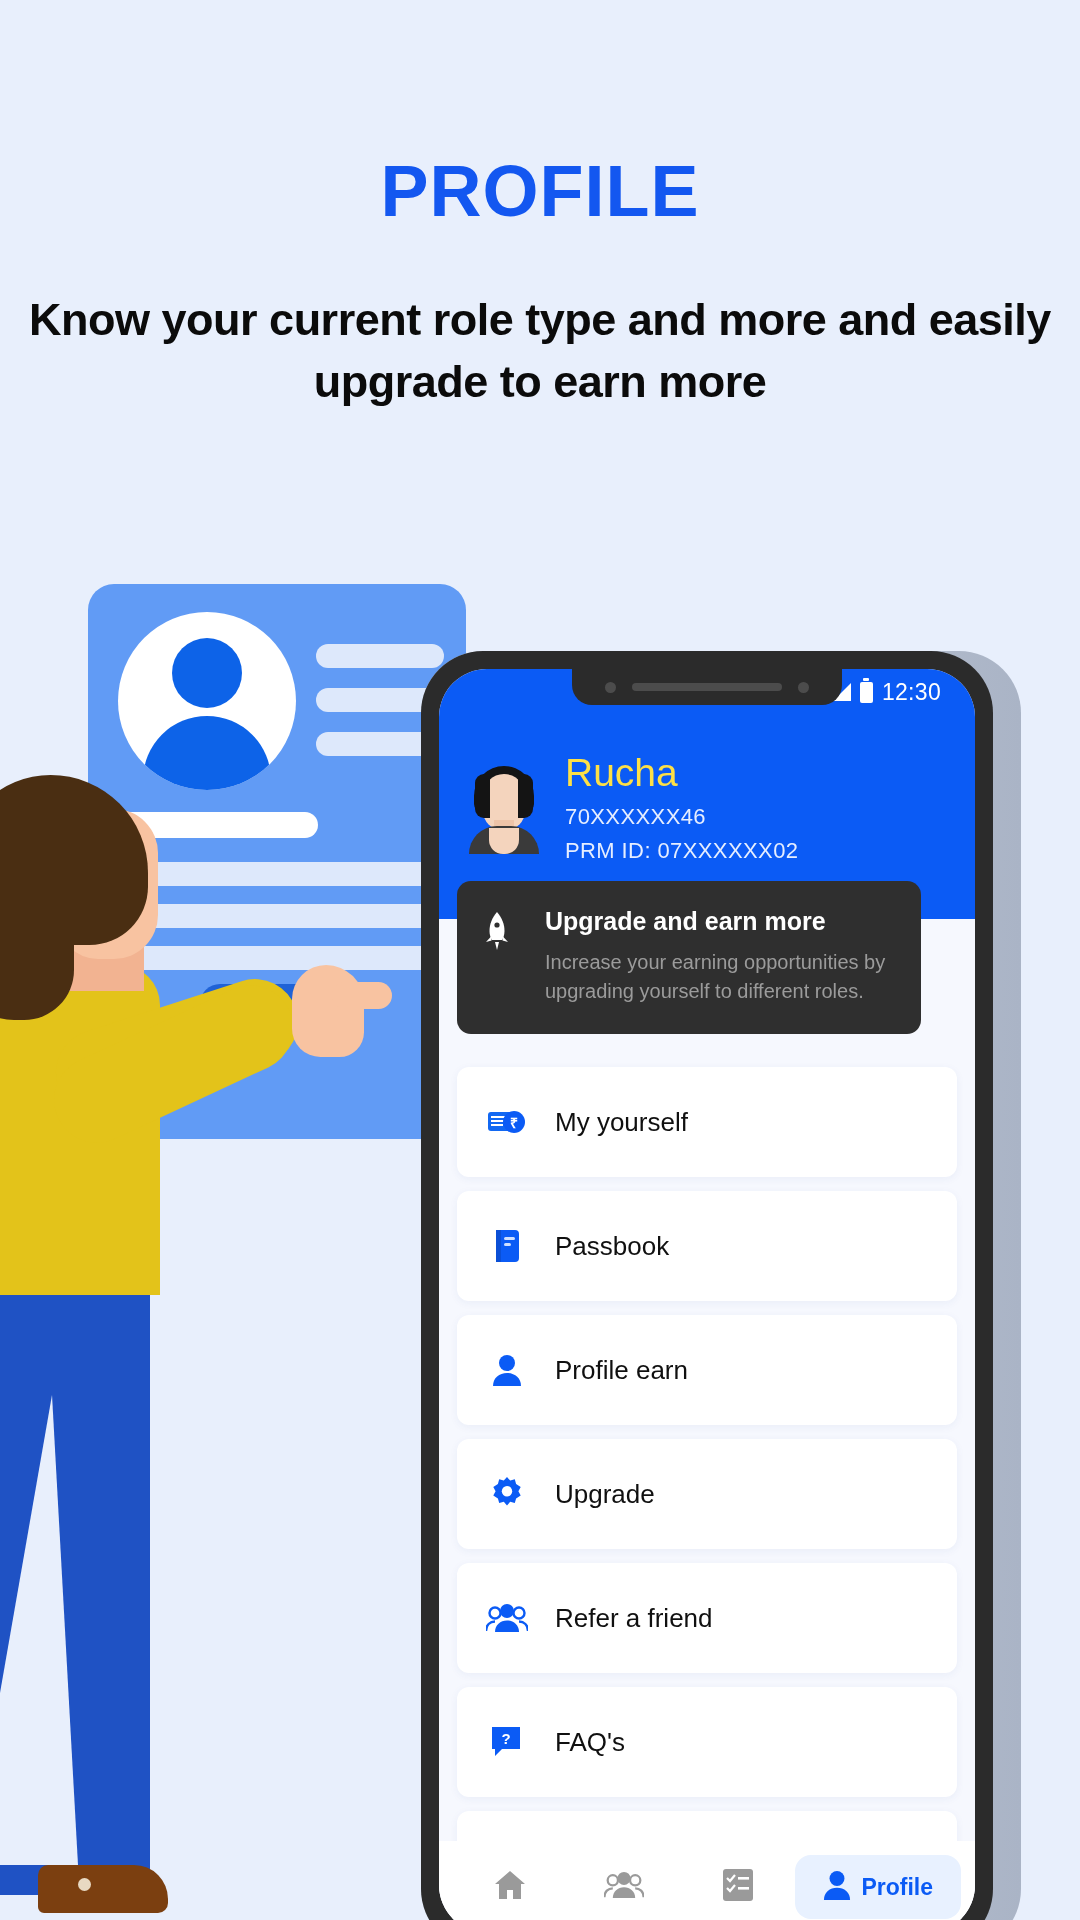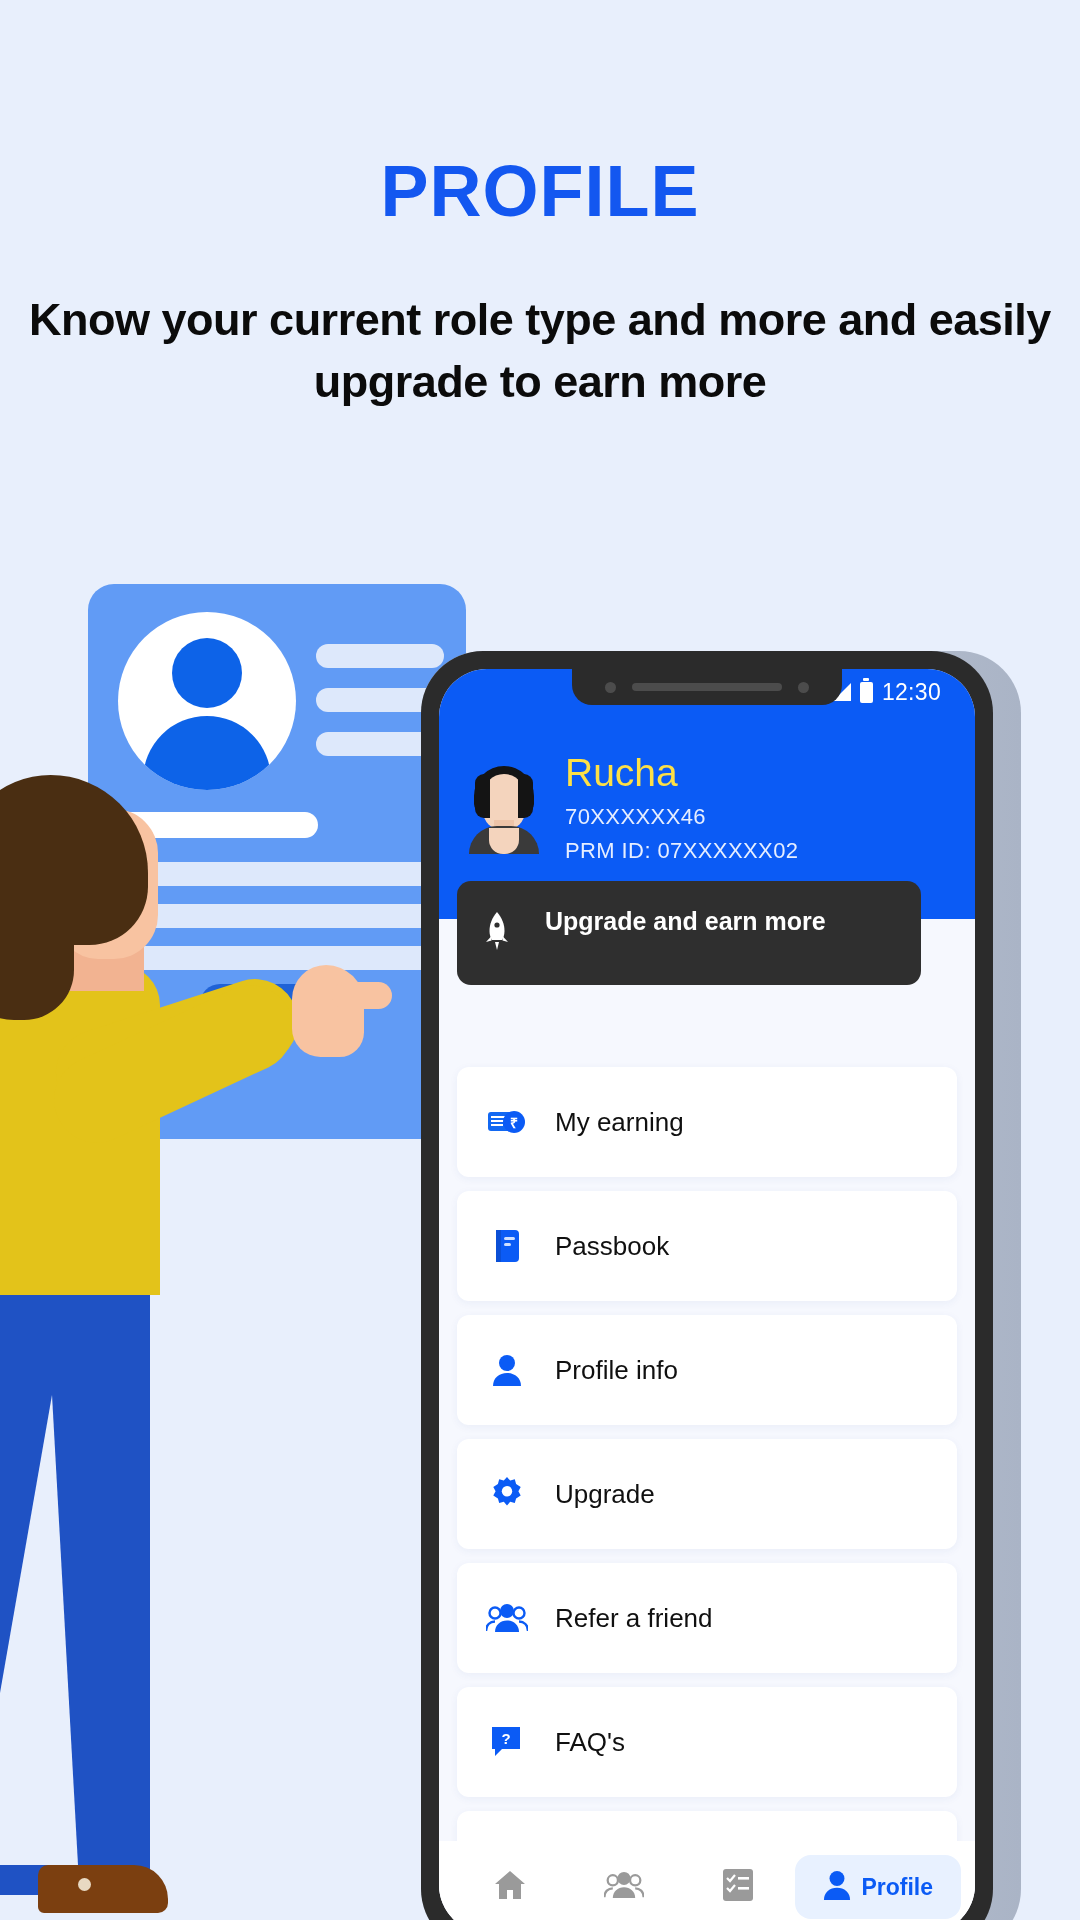--- a/index.html
+++ b/index.html
@@ -323,21 +323,21 @@
           <span class="menu-icon">
             <svg width="40" height="32" viewBox="0 0 40 32">
               <rect x="1" y="6" width="26" height="19" rx="3" fill="#1268f2"></rect>
               <rect x="4" y="10" width="16" height="2" fill="#fff"></rect>
               <rect x="4" y="14" width="16" height="2" fill="#fff"></rect>
               <rect x="4" y="18" width="12" height="2" fill="#fff"></rect>
               <circle cx="27" cy="16" r="11" fill="#0b5bf5"></circle>
               <text x="27" y="22" font-size="14" fill="#fff" text-anchor="middle" font-family="'Liberation Sans',sans-serif" font-weight="bold">₹</text>
             </svg>
           </span>
-          <span class="menu-label">My earning</span>
+          <span class="menu-label">My yourself</span>
         </div>
 
         <div class="menu-item">
           <span class="menu-icon">
             <svg width="28" height="34" viewBox="0 0 28 34">
               <rect x="3" y="1" width="23" height="32" rx="4" fill="#0b5bf5"></rect>
               <rect x="3" y="1" width="5" height="32" fill="#0a4fd6"></rect>
               <rect x="11" y="8" width="11" height="3" rx="1.5" fill="#cfe0ff"></rect>
               <rect x="11" y="14" width="7" height="3" rx="1.5" fill="#cfe0ff"></rect>
             </svg>
@@ -345,21 +345,21 @@
           <span class="menu-label">Passbook</span>
         </div>
 
         <div class="menu-item">
           <span class="menu-icon">
             <svg width="30" height="32" viewBox="0 0 30 32">
               <circle cx="15" cy="9" r="8" fill="#0b5bf5"></circle>
               <path d="M1 32c0-8 6.3-13 14-13s14 5 14 13z" fill="#0b5bf5"></path>
             </svg>
           </span>
-          <span class="menu-label">Profile info</span>
+          <span class="menu-label">Profile earn</span>
         </div>
 
         <div class="menu-item">
           <span class="menu-icon">
             <svg width="34" height="34" viewBox="0 0 34 34">
               <path fill="#0b5bf5" d="M17 0l3.2 3.6 4.6-1.3 1.3 4.6L30.7 10l-2.3 4.2 2.3 4.2-4.6 3.1-1.3 4.6-4.6-1.3L17 28.5l-3.2-3.7-4.6 1.3-1.3-4.6L3.3 18.4l2.3-4.2-2.3-4.2 4.6-3.1 1.3-4.6 4.6 1.3z"></path>
               <circle cx="17" cy="14.2" r="5.2" fill="#ffffff"></circle>
             </svg>
           </span>
           <span class="menu-label">Upgrade</span>
@@ -397,20 +397,21 @@
           <svg width="28" height="42" viewBox="0 0 28 42">
             <path d="M14 1c5 6 7.5 12 7.5 19 0 4-1.2 7-2.5 9h-10C7.7 27 6.5 24 6.5 20 6.5 13 9 7 14 1z" fill="#ffffff"></path>
             <circle cx="14" cy="14" r="2.6" fill="#2f2f2f"></circle>
             <path d="M8.5 25L3 31l5.5-1.5z" fill="#ffffff"></path>
             <path d="M19.5 25L25 31l-5.5-1.5z" fill="#ffffff"></path>
             <path d="M12 31h4l-2 8z" fill="#ffffff"></path>
           </svg>
         </span>
         <div>
           <div class="up-title">Upgrade and earn more</div>
+          <div class="up-desc">Increase your earning opportunities by upgrading yourself to different roles.</div>
         </div>
       </div>
 
       <div class="bottomnav">
 
         <div class="nav-item">
           <span>
             <svg width="34" height="32" viewBox="0 0 34 32">
               <path d="M17 2L2 15h4v15h8v-9h6v9h8V15h4z" fill="#9a9a9a"></path>
             </svg>

